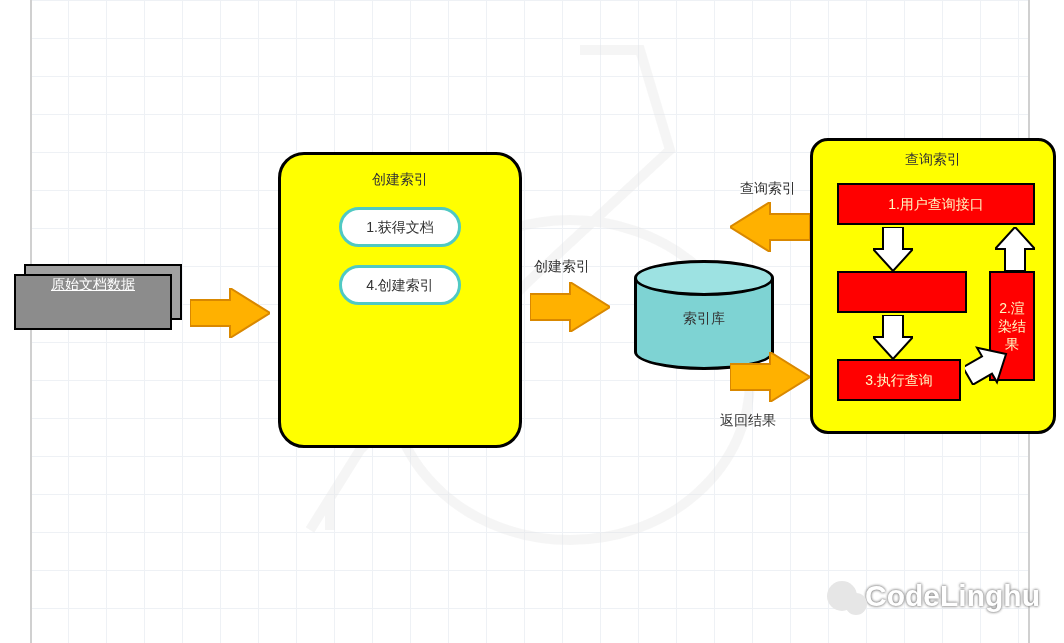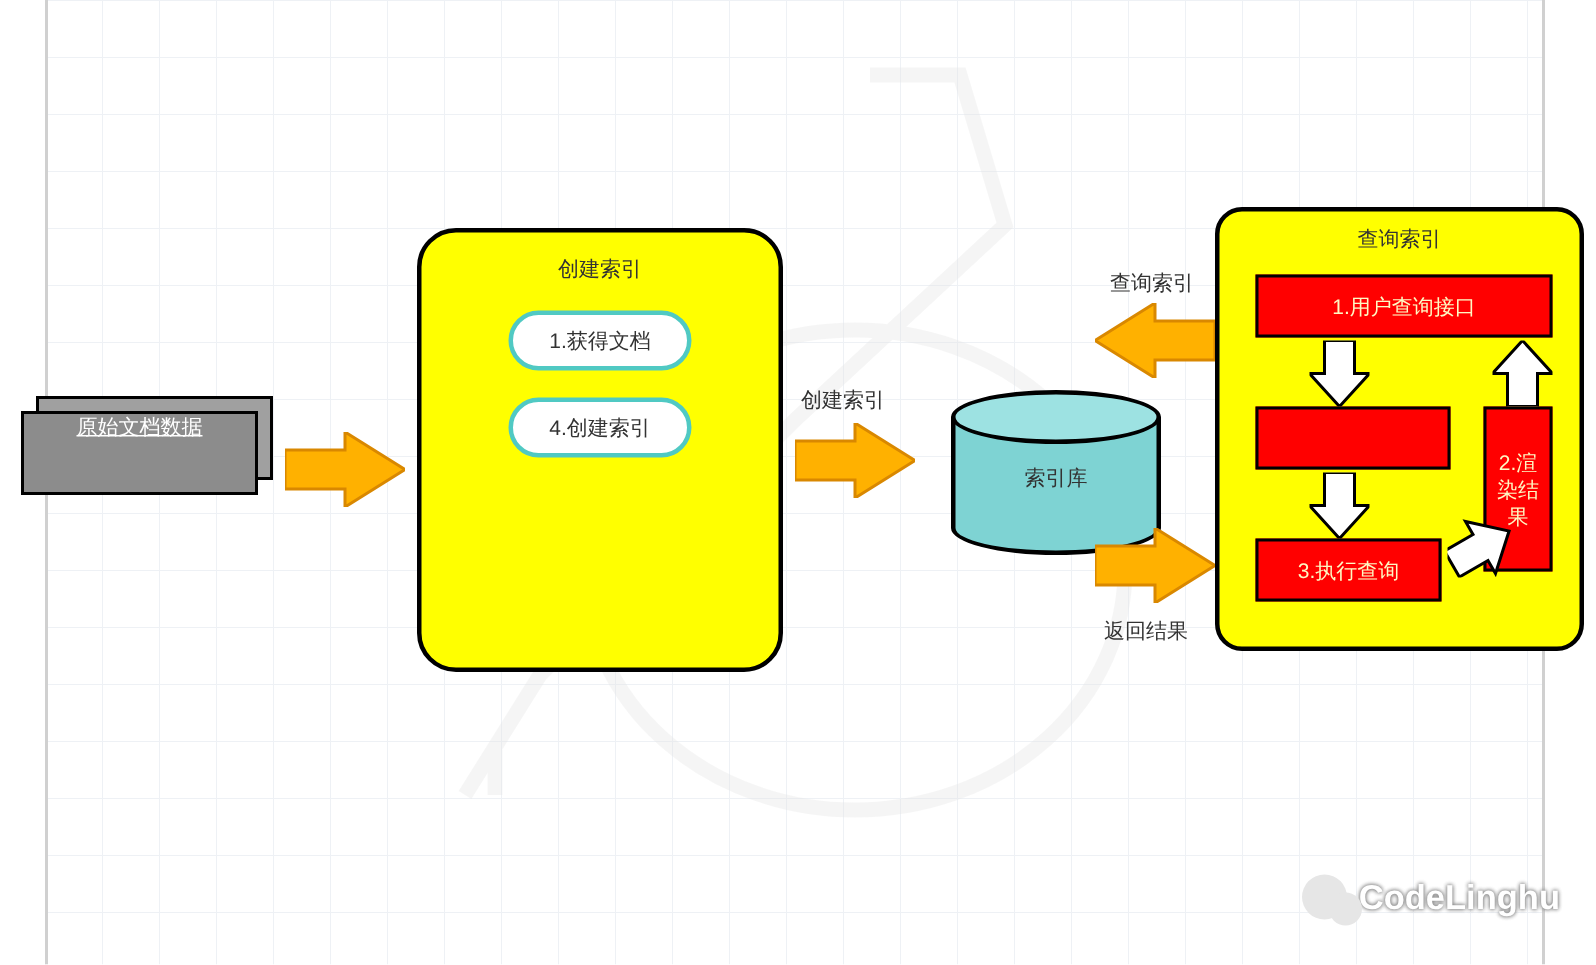--- a/index.html
+++ b/index.html
@@ -161,21 +161,21 @@
 .r4 { left:176px; top:130px; width:46px; height:110px; padding:0 2px;}
 
 .white-arrow{ position:absolute; }
 
 .watermark-text{
   position:absolute;
   right:24px;
   bottom:30px;
   color:#fff;
   font-weight:bold;
-  font-size:23px;
+  font-size:30px;
   text-shadow:0 0 3px #888, 0 0 3px #888;
   display:flex;
   align-items:center;
   gap:8px;
 }
 .watermark-text .wx{
   width:30px;height:30px;border-radius:50%;
   background:#e6e6e6; position:relative;
 }
 .watermark-text .wx::after{
@@ -234,21 +234,21 @@
   <svg width="80" height="50">
       <polygon points="80,12 40,12 40,0 0,25 40,50 40,38 80,38" fill="#ffb100" stroke="#d98800" stroke-width="2"></polygon>
     </svg>
 </div>
 
 <div class="arrow" style="left:730px;top:352px">
   <svg width="80" height="50">
       <polygon points="0,12 40,12 40,0 80,25 40,50 40,38 0,38" fill="#ffb100" stroke="#d98800" stroke-width="2"></polygon>
     </svg>
 </div>
-<div class="label" style="left:736px;top:412px">返回结果</div>
+<div class="label" style="left:720px;top:412px">返回结果</div>
 
 <div class="yellow-box query-box">
   <div class="query-title">查询索引</div>
   <div class="red r1">
       <span>1.用户查询接口</span>
     </div>
   <div class="red r2">
       <span></span>
     </div>
   <div class="red r3">

